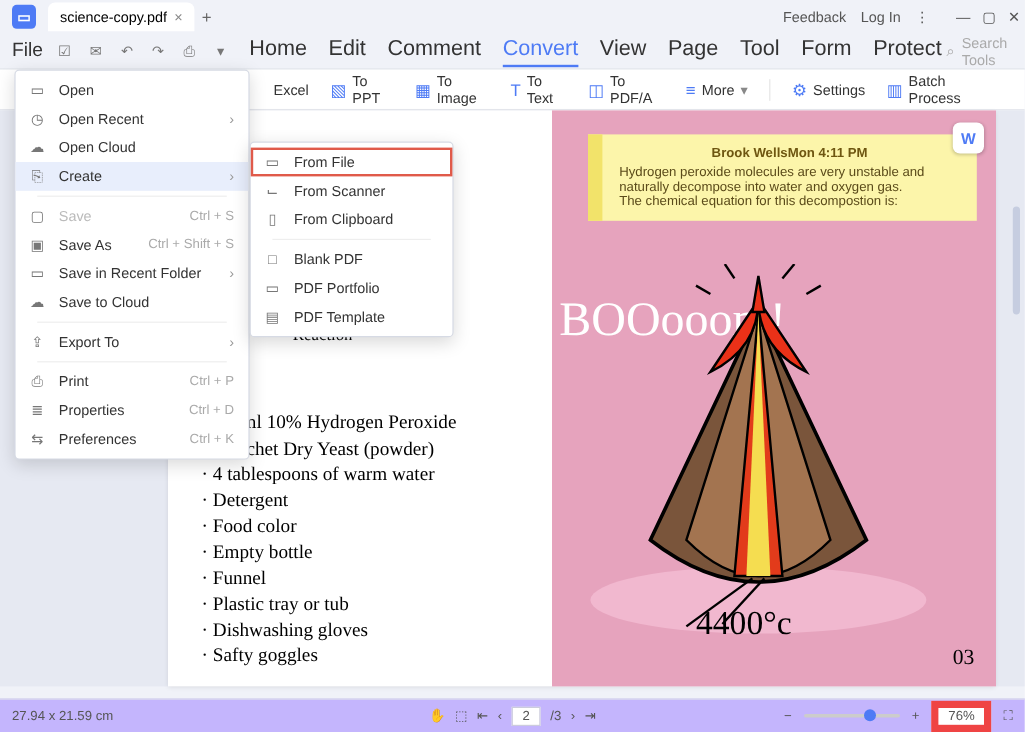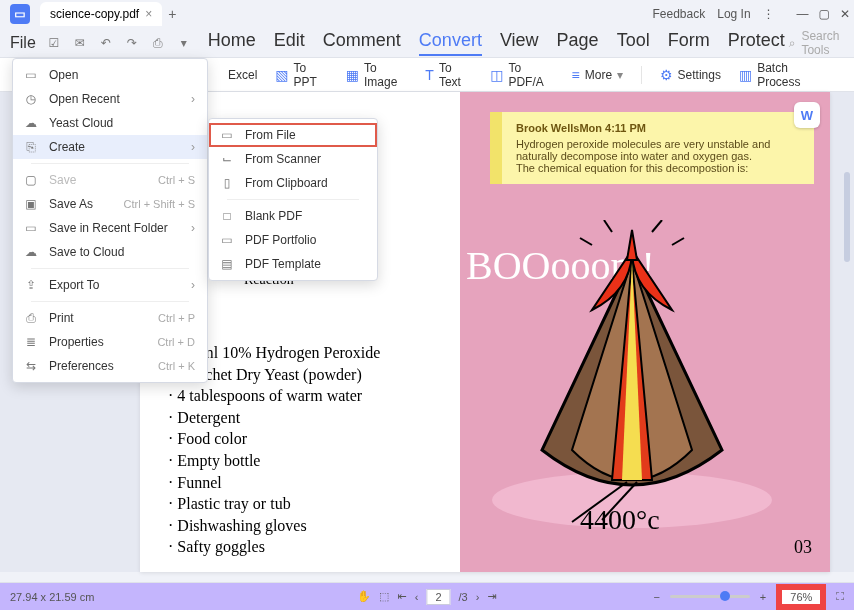--- a/index.html
+++ b/index.html
@@ -56,21 +56,21 @@
 .workspace { position:relative; background:#e6e9f2; height:480px; }
 .canvas {
   position:absolute; left:140px; top:0; right:24px; bottom:0; background:#fff;
   box-shadow:0 1px 4px rgba(0,0,0,0.1);
 }
 .canvas-pink { position:absolute; right:0; top:0; width:370px; bottom:0; background:#e6a3bd; overflow:hidden; }
 .comment-box {
   position:absolute; top:20px; left:30px; right:16px; background:#fcf5aa;
   border-left:12px solid #f2e36a; padding:10px 14px; font-size:11px; color:#5b4b1a;
 }
-.comment-head { display:flex; justify-content:flex-start; font-weight:bold; color:#6e5610; margin-bottom:4px; }
+.comment-head { display:flex; justify-content:center; font-weight:bold; color:#6e5610; margin-bottom:4px; }
 .reaction {
   position:absolute; left:104px; top:180px; font-family: "Segoe Script", cursive; font-size:14px;
   color:#000; text-align:center;
 }
 .list {
   position:absolute; left:28px; top:250px; font-family: Georgia, serif; font-size:16px; color:#000;
 }
 .list .line { line-height:1.35; }
 .pagenum { position:absolute; right:18px; bottom:14px; font-family: "Segoe Script", cursive; font-size:18px; color:#000; }
 .temp { position:absolute; left:120px; bottom:36px; font-family: "Segoe Script", cursive; font-size:28px; color:#000; }
@@ -255,21 +255,21 @@
       <span class="ic">▭</span>
       <span class="lbl">Open</span>
     </div>
   <div class="mi">
       <span class="ic">◷</span>
       <span class="lbl">Open Recent</span>
       <span class="chev">›</span>
     </div>
   <div class="mi">
       <span class="ic">☁</span>
-      <span class="lbl">Yeast Cloud</span>
+      <span class="lbl">Open Cloud</span>
     </div>
   <div class="mi highlight">
       <span class="ic">⎘</span>
       <span class="lbl">Create</span>
       <span class="chev">›</span>
     </div>
   <div class="sepline"></div>
   <div class="mi disabled">
       <span class="ic">▢</span>
       <span class="lbl">Save</span>

